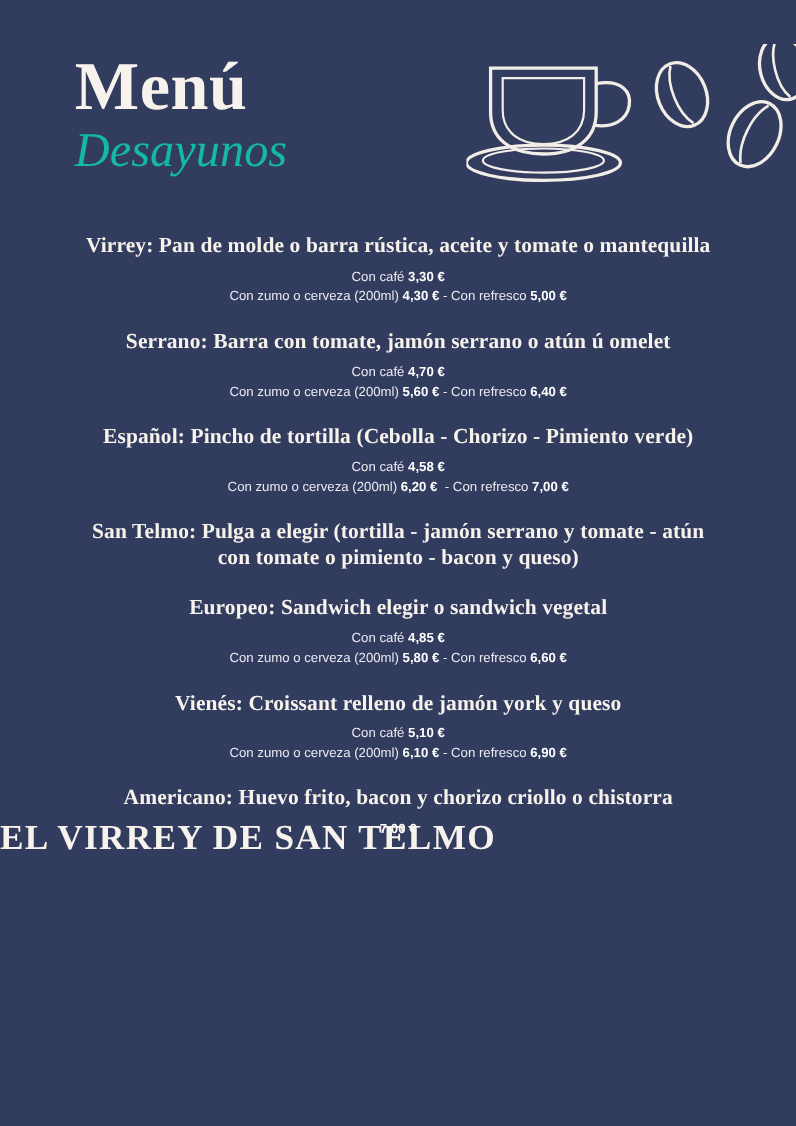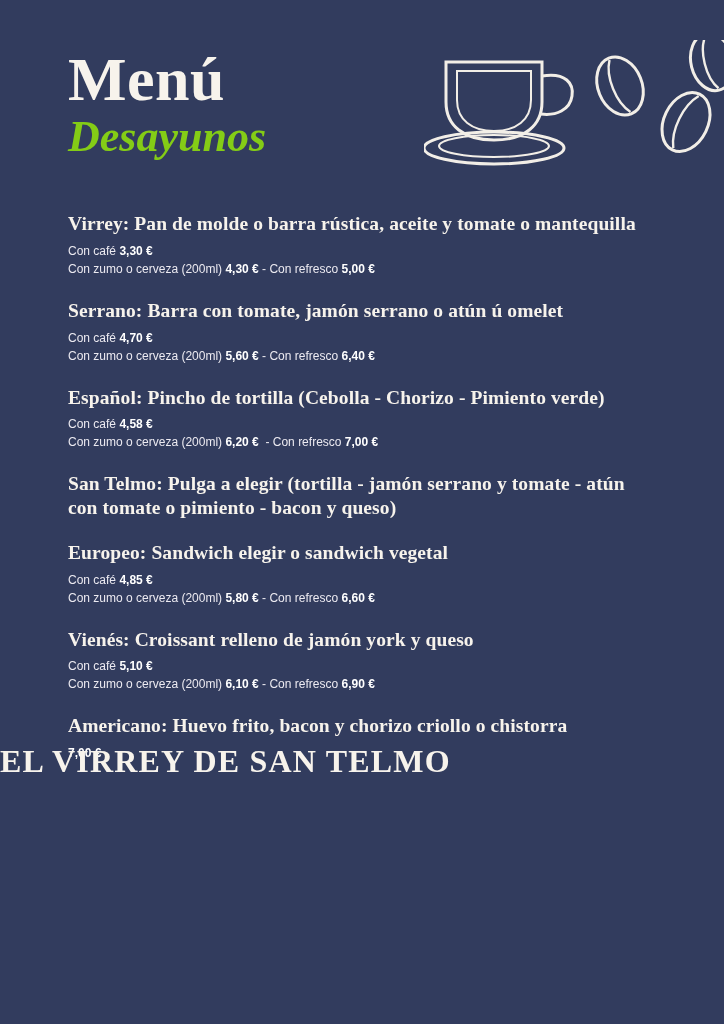--- a/index.html
+++ b/index.html
@@ -34,40 +34,41 @@
     font-family: "Liberation Serif", serif;
     font-weight: bold;
     font-size: 62px;
     line-height: 1.0;
     letter-spacing: 0.5px;
     color: #f7f3ec;
     margin: 0;
   }
   .title-sub {
     font-family: "Liberation Serif", serif;
-    font-weight: bold;
+    font-weight: normal;
     font-style: italic;
     font-size: 44px;
     line-height: 1.05;
-    color: #84cc16;
+    color: #14b8a6;
     margin: 4px 0 0 0;
   }
 
   .deco {
     position: absolute;
     top: 40px;
     right: 0;
     width: 300px;
     height: 140px;
     pointer-events: none;
   }
 
   
   .menu {
     padding: 42px 68px 0 68px;
+    text-align: center;
   }
   .menu-item {
     margin-bottom: 21px;
   }
   .item-name {
     font-family: "Liberation Serif", serif;
     font-weight: bold;
     font-size: 19.5px;
     line-height: 1.22;
     color: #f7f3ec;

